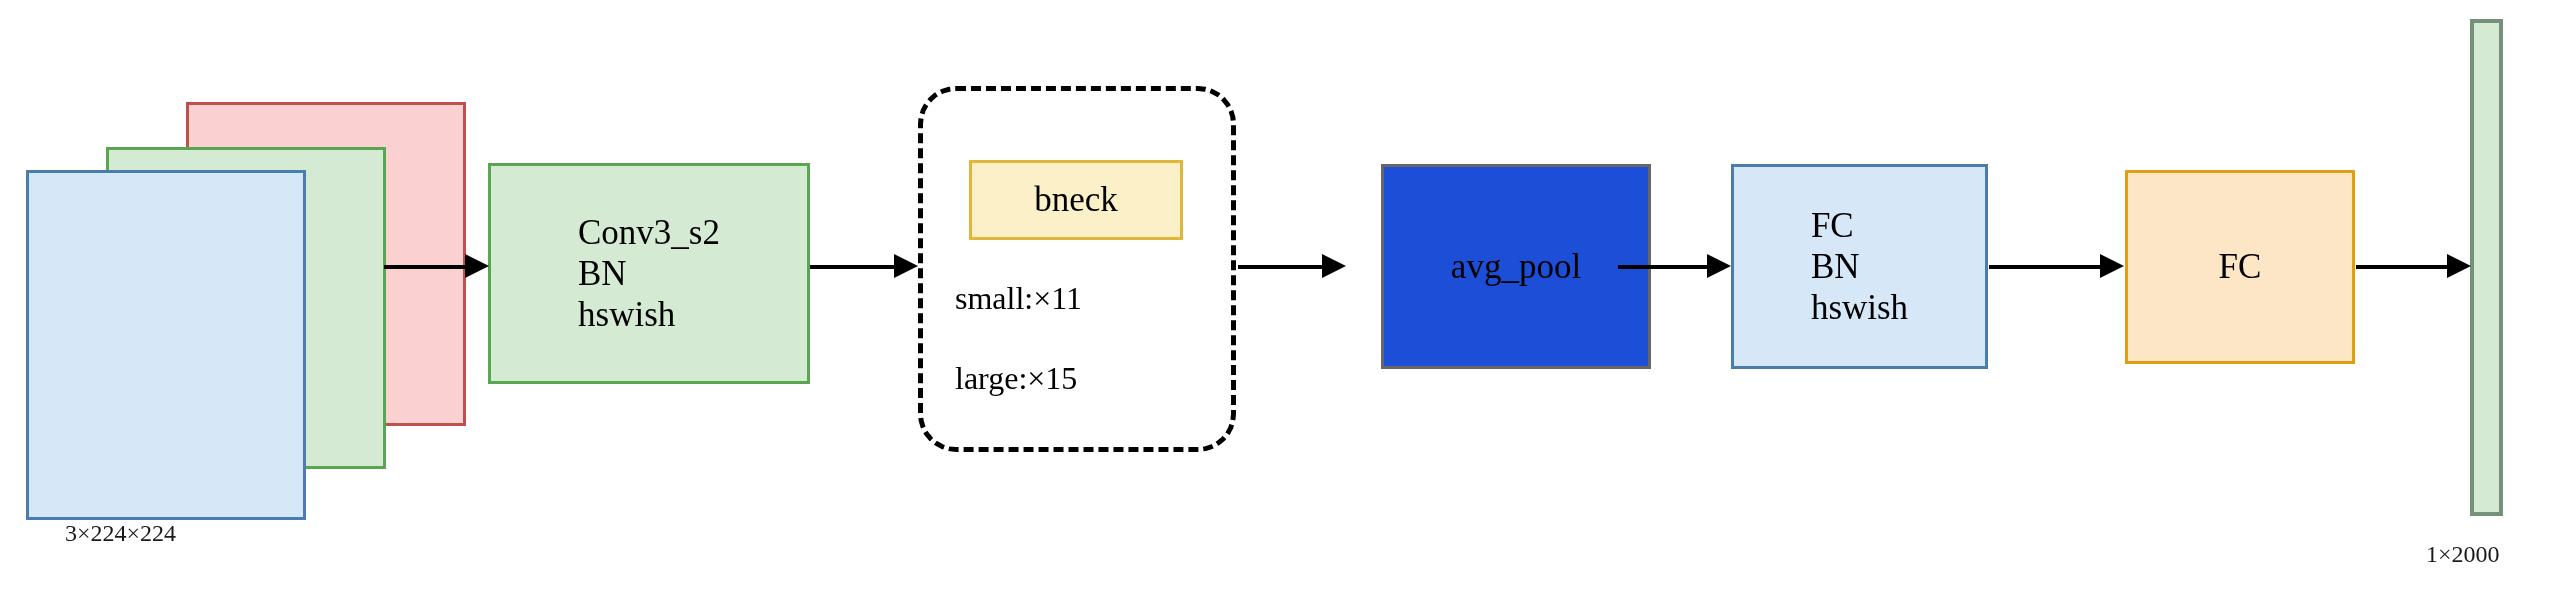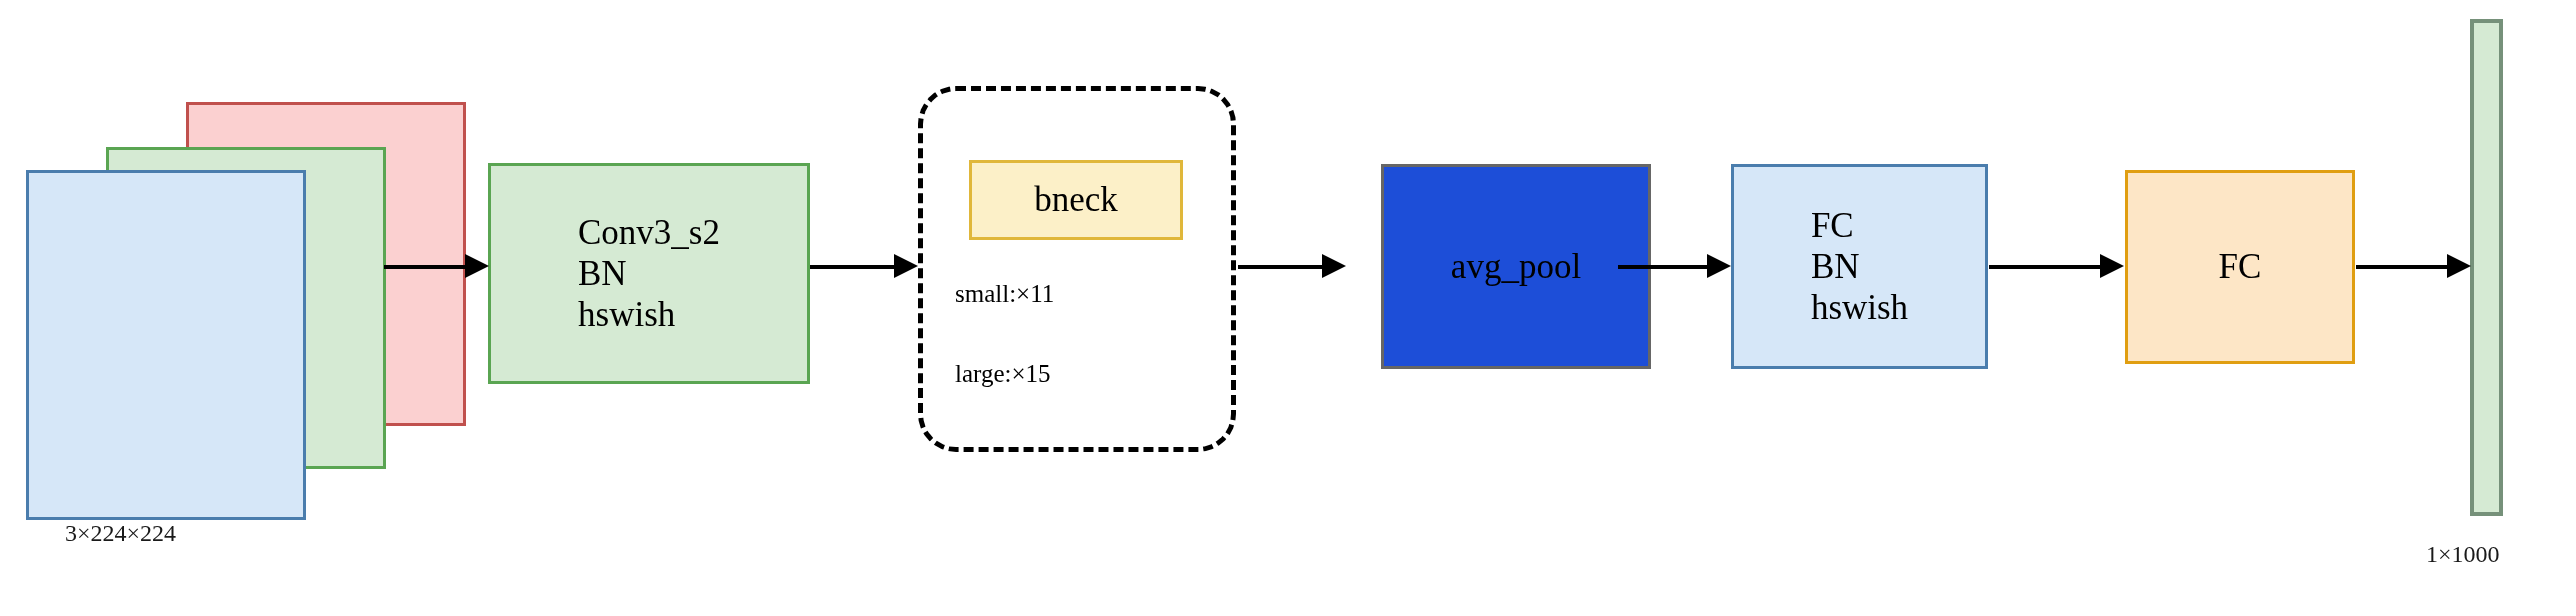--- a/index.html
+++ b/index.html
@@ -107,21 +107,21 @@
     display: flex;
     align-items: center;
     justify-content: center;
     z-index: 5;
   }
   .bneck-box .block-label { font-size: 35px; }
 
   .repeat-line {
     position: absolute;
     left: 955px;
-    font-size: 25px;
+    font-size: 32px;
     color: #000000;
     z-index: 5;
     white-space: nowrap;
   }
   .repeat-small { top: 280px; }
   .repeat-large { top: 360px; }
 
   
   .output-bar {
     position: absolute;
@@ -230,16 +230,16 @@
     <div class="block-label">FC</div>
   </div>
 
   <div class="arrow" style="left:2356px; top:262px; width:115px;">
     <div class="shaft" style="width:91px;"></div>
     <div class="head" style="left:91px;"></div>
   </div>
 
   <div class="output-bar"></div>
 
-  <div class="caption caption-output">1×1000</div>
+  <div class="caption caption-output">1×2000</div>
 
 </div>
 
 
 </body></html>

